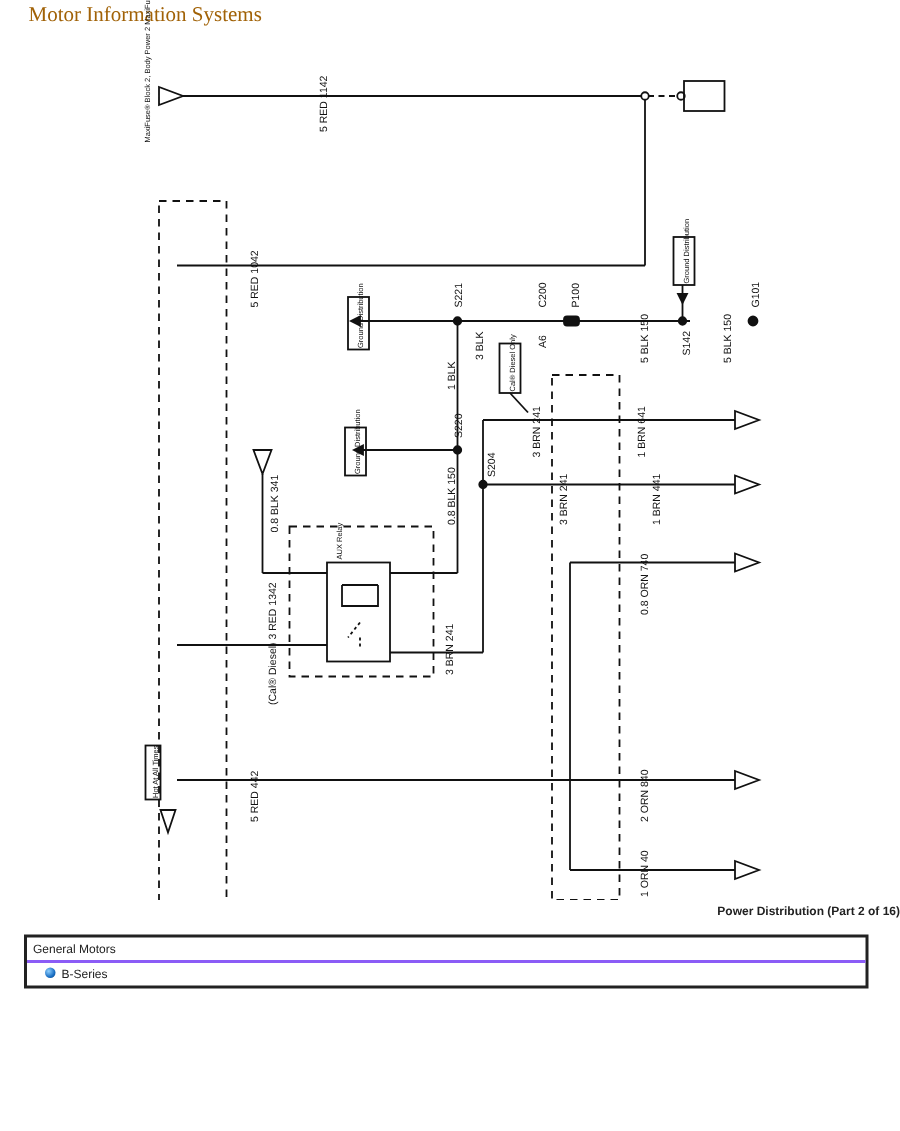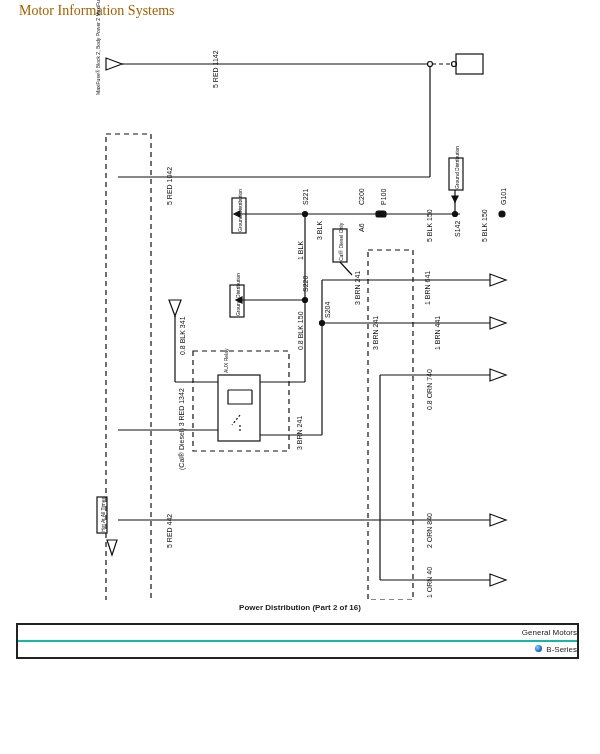--- a/index.html
+++ b/index.html
@@ -1,22 +1,22 @@
 <!DOCTYPE html>
 <html><head>
 <meta charset="utf-8">
 <style>
   html, body { margin:0; padding:0; background:#ffffff; }
   body { width:600px; height:754px; position:relative; overflow:hidden; font-family:"Liberation Sans", sans-serif; color:#111; }
   .top-title { position:absolute; left:19px; top:3px; font-family:"Liberation Serif", serif; font-size:14px; color:#a16207; }
   .diagram { position:absolute; left:0; top:0; width:600px; height:600px; }
-  .caption { position:absolute; left:0; width:600px; top:603px; text-align:center; font-size:8px; font-weight:bold; color:#222; }
-  .footer { position:absolute; left:16px; top:623px; width:563px; border:2px solid #222; box-sizing:border-box;text-align:right; }
+  .caption { position:absolute; left:0; width:600px; top:603px; text-align:right; font-size:8px; font-weight:bold; color:#222; }
+  .footer { position:absolute; left:16px; top:623px; width:563px; border:2px solid #222; box-sizing:border-box; }
   .footer-row { height:15px; font-size:8px; line-height:15px; padding-left:4px; color:#222; }
-  .footer-row + .footer-row { border-top:2px solid #14b8a6; }
+  .footer-row + .footer-row { border-top:2px solid #8b5cf6; }
   .bullet { display:inline-block; width:7px; height:7px; border-radius:50%; background:radial-gradient(circle at 35% 35%, #8fd0ff, #1a6fc4 60%, #0b3f7a); vertical-align:middle; margin:0 4px 0 8px; position:relative; top:-1px; }
   svg text { font-family:"Liberation Sans", sans-serif; fill:#111; }
 </style>
 </head>
 <body>
 
 <div class="top-title">Motor Information Systems</div>
 
 <svg class="diagram" viewBox="0 0 600 600" width="600" height="600" xmlns="http://www.w3.org/2000/svg">
   <g stroke="#111" fill="none" stroke-width="1.2">

